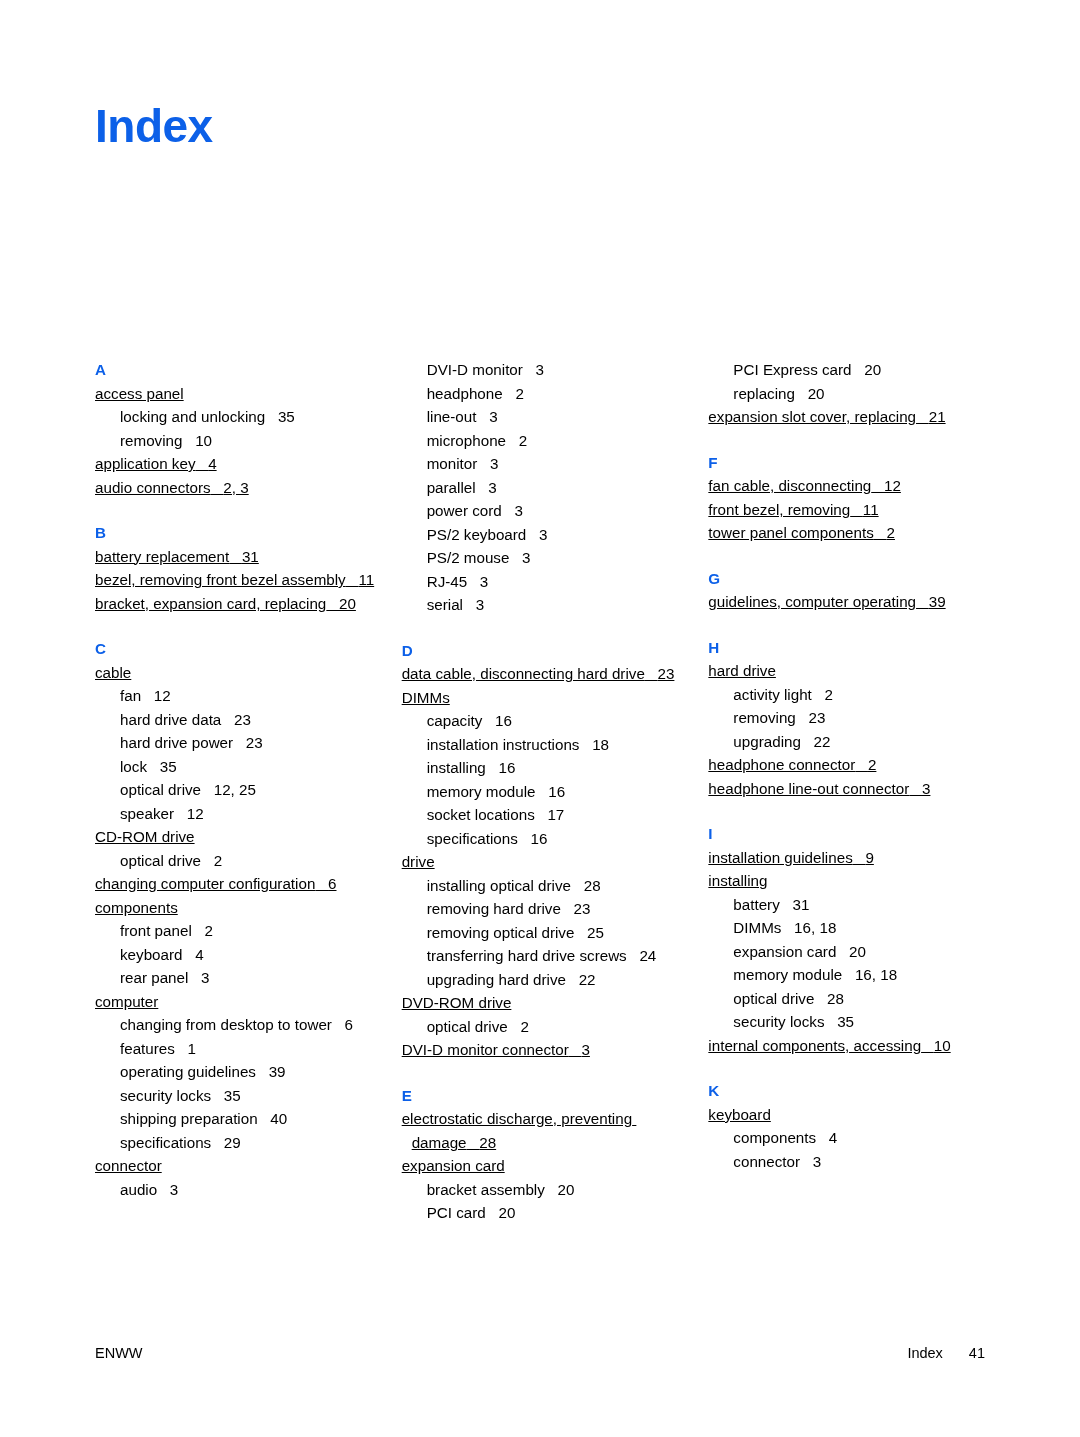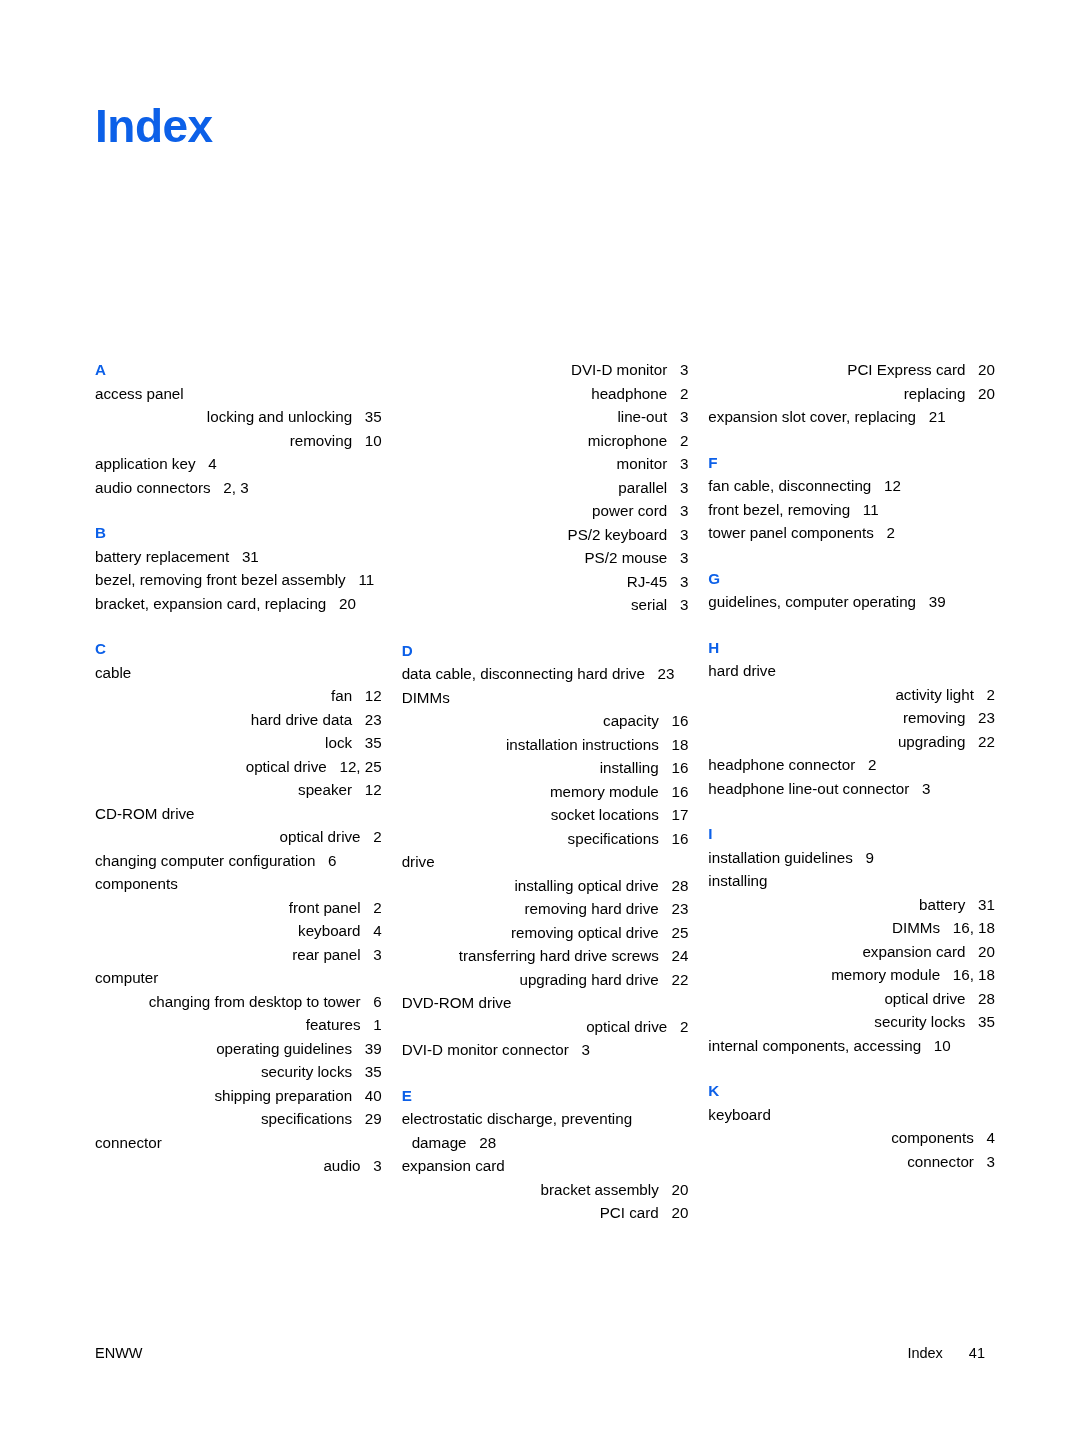--- a/index.html
+++ b/index.html
@@ -60,26 +60,26 @@
   
   .entry {
     padding-left: 0;
     text-indent: 0;
     white-space: pre-wrap;
   }
   
   .entry.level-main {
     padding-left: 10px;
     text-indent: -10px;
+    text-decoration: underline;
   }
   
   .entry.level-sub {
     padding-left: 36px;
     text-indent: -11px;
-    text-align: right;
   }
 
   .entry .locator {
     white-space: pre;
   }
 
   
   .footer {
     position: absolute;
     left: 95px;
@@ -115,20 +115,21 @@
         <div class="letter-heading">B</div>
         <div class="entry level-main"><span>battery replacement</span>&nbsp;&nbsp;&nbsp;<span class="locator">31</span></div>
         <div class="entry level-main"><span>bezel, removing front bezel assembly</span>&nbsp;&nbsp;&nbsp;<span class="locator">11</span></div>
         <div class="entry level-main"><span>bracket, expansion card, replacing</span>&nbsp;&nbsp;&nbsp;<span class="locator">20</span></div>
       </div>
       <div class="letter-group">
         <div class="letter-heading">C</div>
         <div class="entry level-main"><span>cable</span></div>
         <div class="entry level-sub"><span>fan</span>&nbsp;&nbsp;&nbsp;<span class="locator">12</span></div>
         <div class="entry level-sub"><span>hard drive data</span>&nbsp;&nbsp;&nbsp;<span class="locator">23</span></div>
+        <div class="entry level-sub"><span>hard drive power</span>&nbsp;&nbsp;&nbsp;<span class="locator">23</span></div>
         <div class="entry level-sub"><span>lock</span>&nbsp;&nbsp;&nbsp;<span class="locator">35</span></div>
         <div class="entry level-sub"><span>optical drive</span>&nbsp;&nbsp;&nbsp;<span class="locator">12, 25</span></div>
         <div class="entry level-sub"><span>speaker</span>&nbsp;&nbsp;&nbsp;<span class="locator">12</span></div>
         <div class="entry level-main"><span>CD-ROM drive</span></div>
         <div class="entry level-sub"><span>optical drive</span>&nbsp;&nbsp;&nbsp;<span class="locator">2</span></div>
         <div class="entry level-main"><span>changing computer configuration</span>&nbsp;&nbsp;&nbsp;<span class="locator">6</span></div>
         <div class="entry level-main"><span>components</span></div>
         <div class="entry level-sub"><span>front panel</span>&nbsp;&nbsp;&nbsp;<span class="locator">2</span></div>
         <div class="entry level-sub"><span>keyboard</span>&nbsp;&nbsp;&nbsp;<span class="locator">4</span></div>
         <div class="entry level-sub"><span>rear panel</span>&nbsp;&nbsp;&nbsp;<span class="locator">3</span></div>

